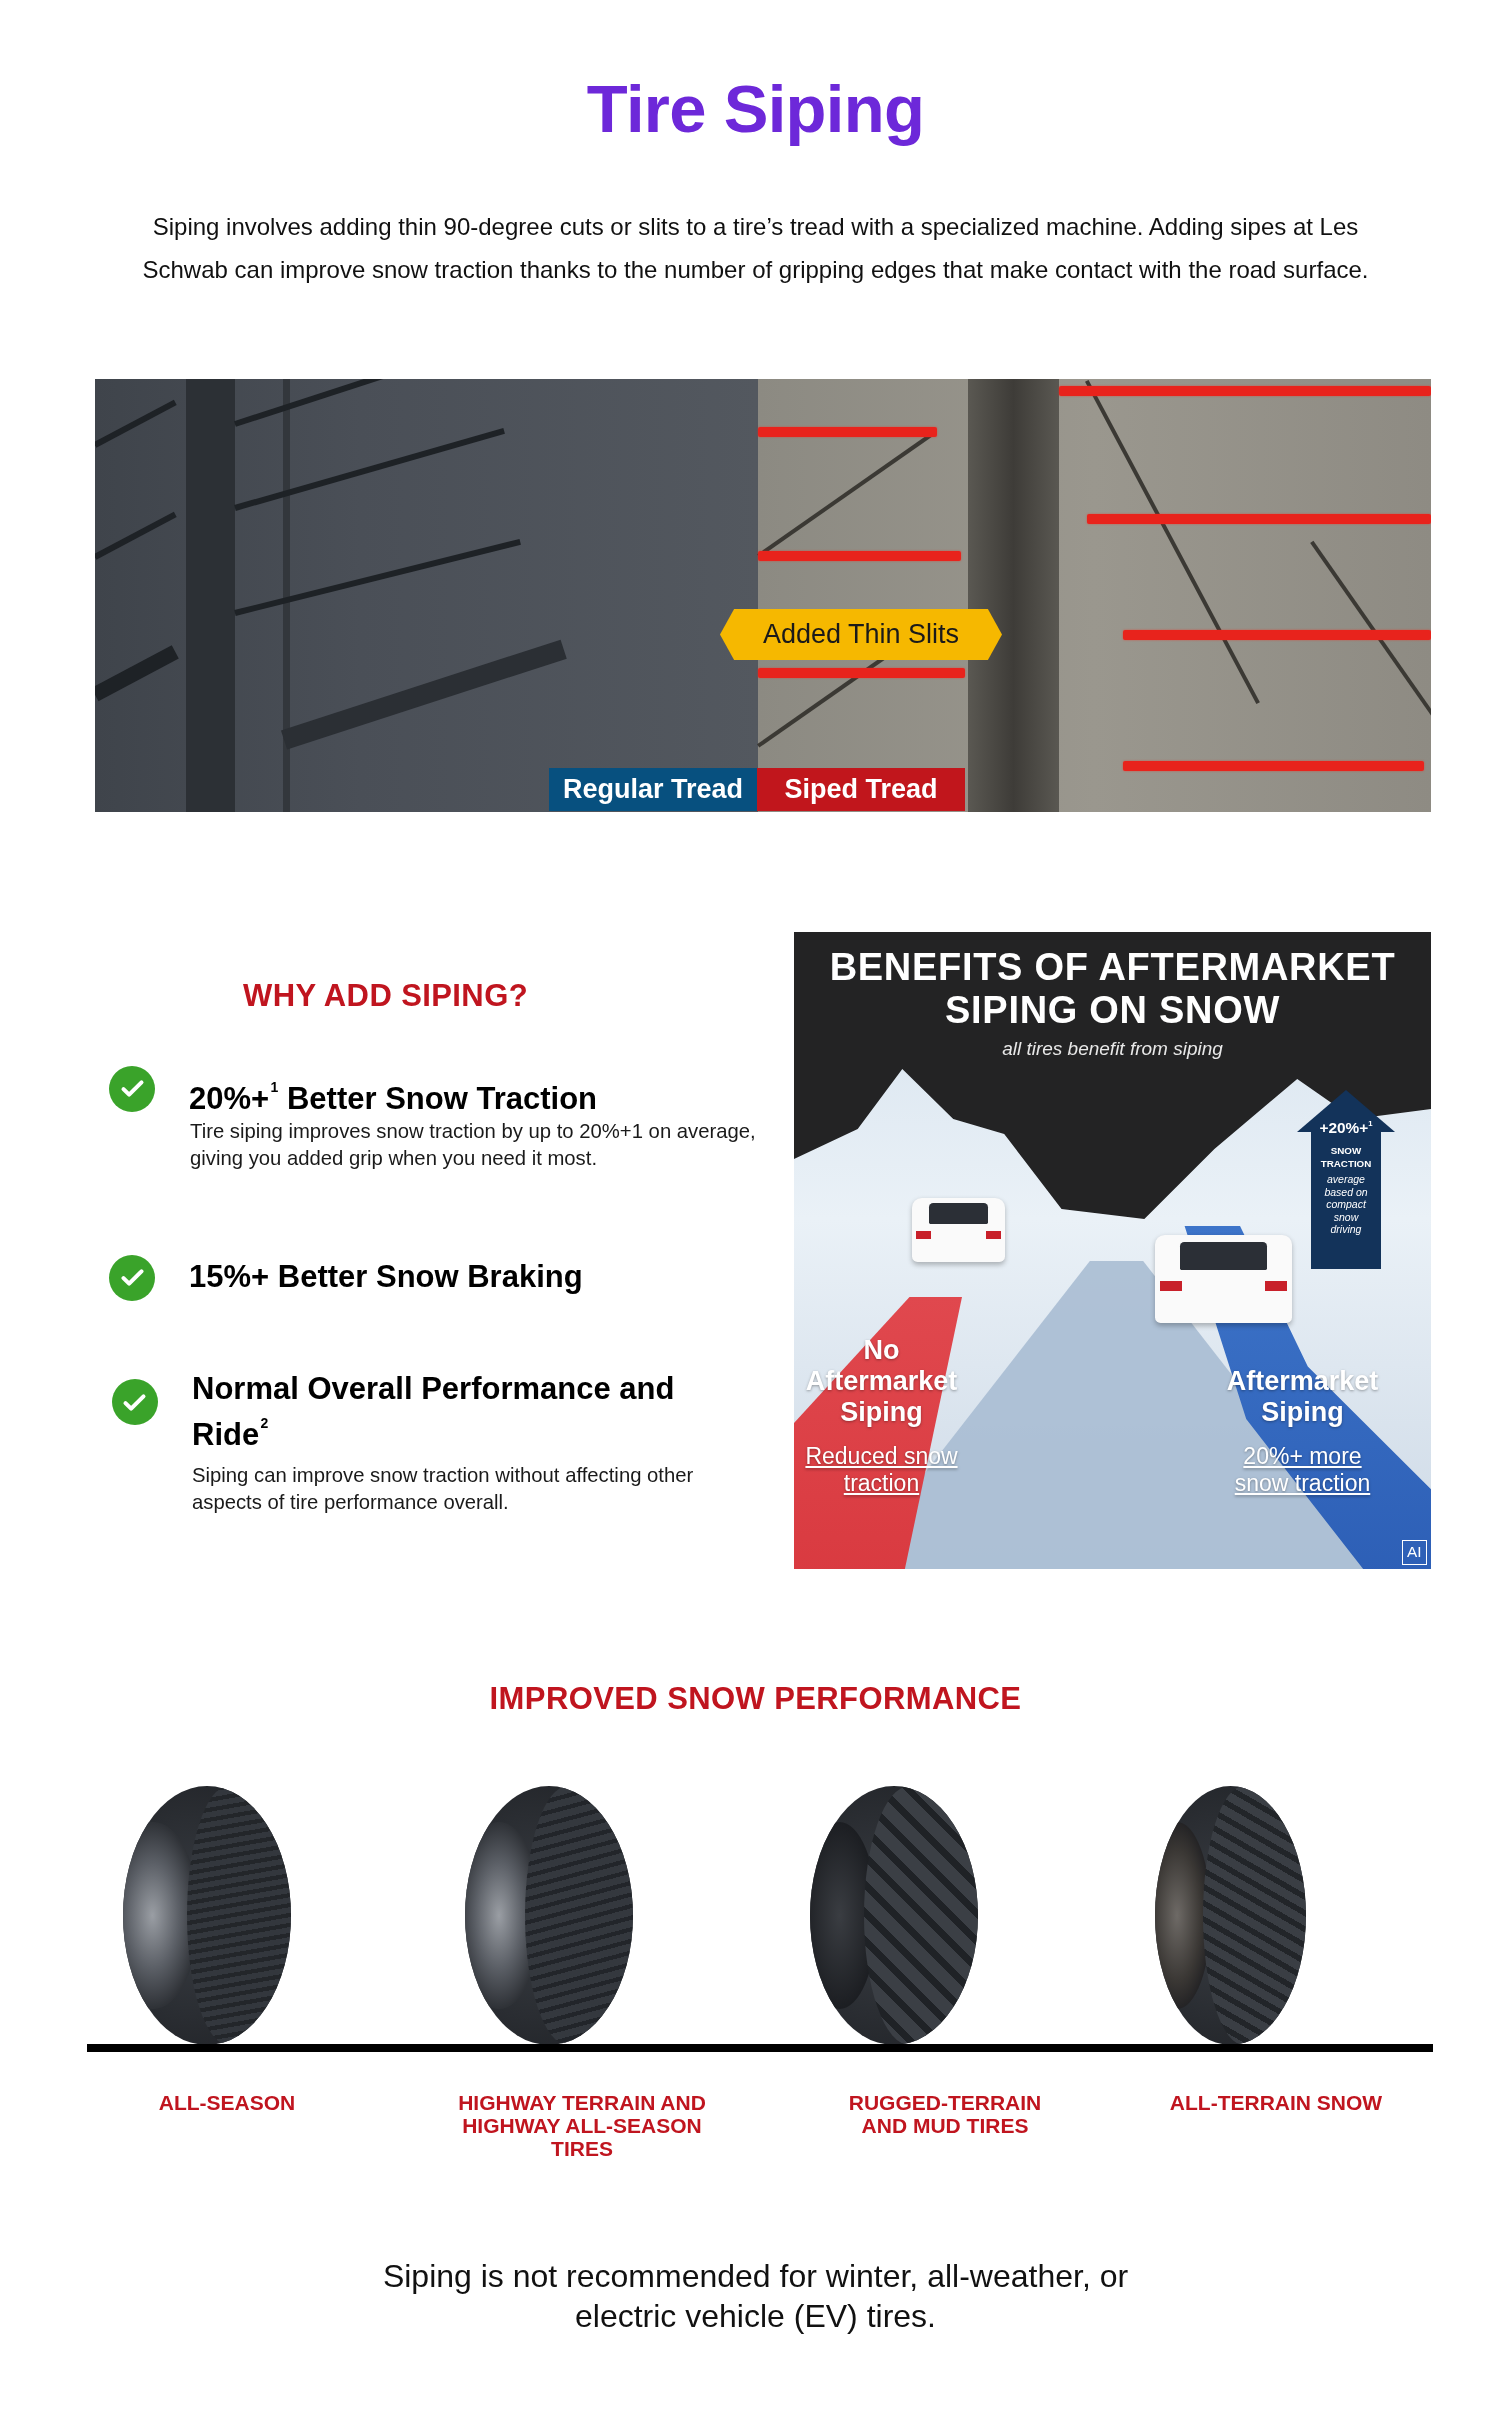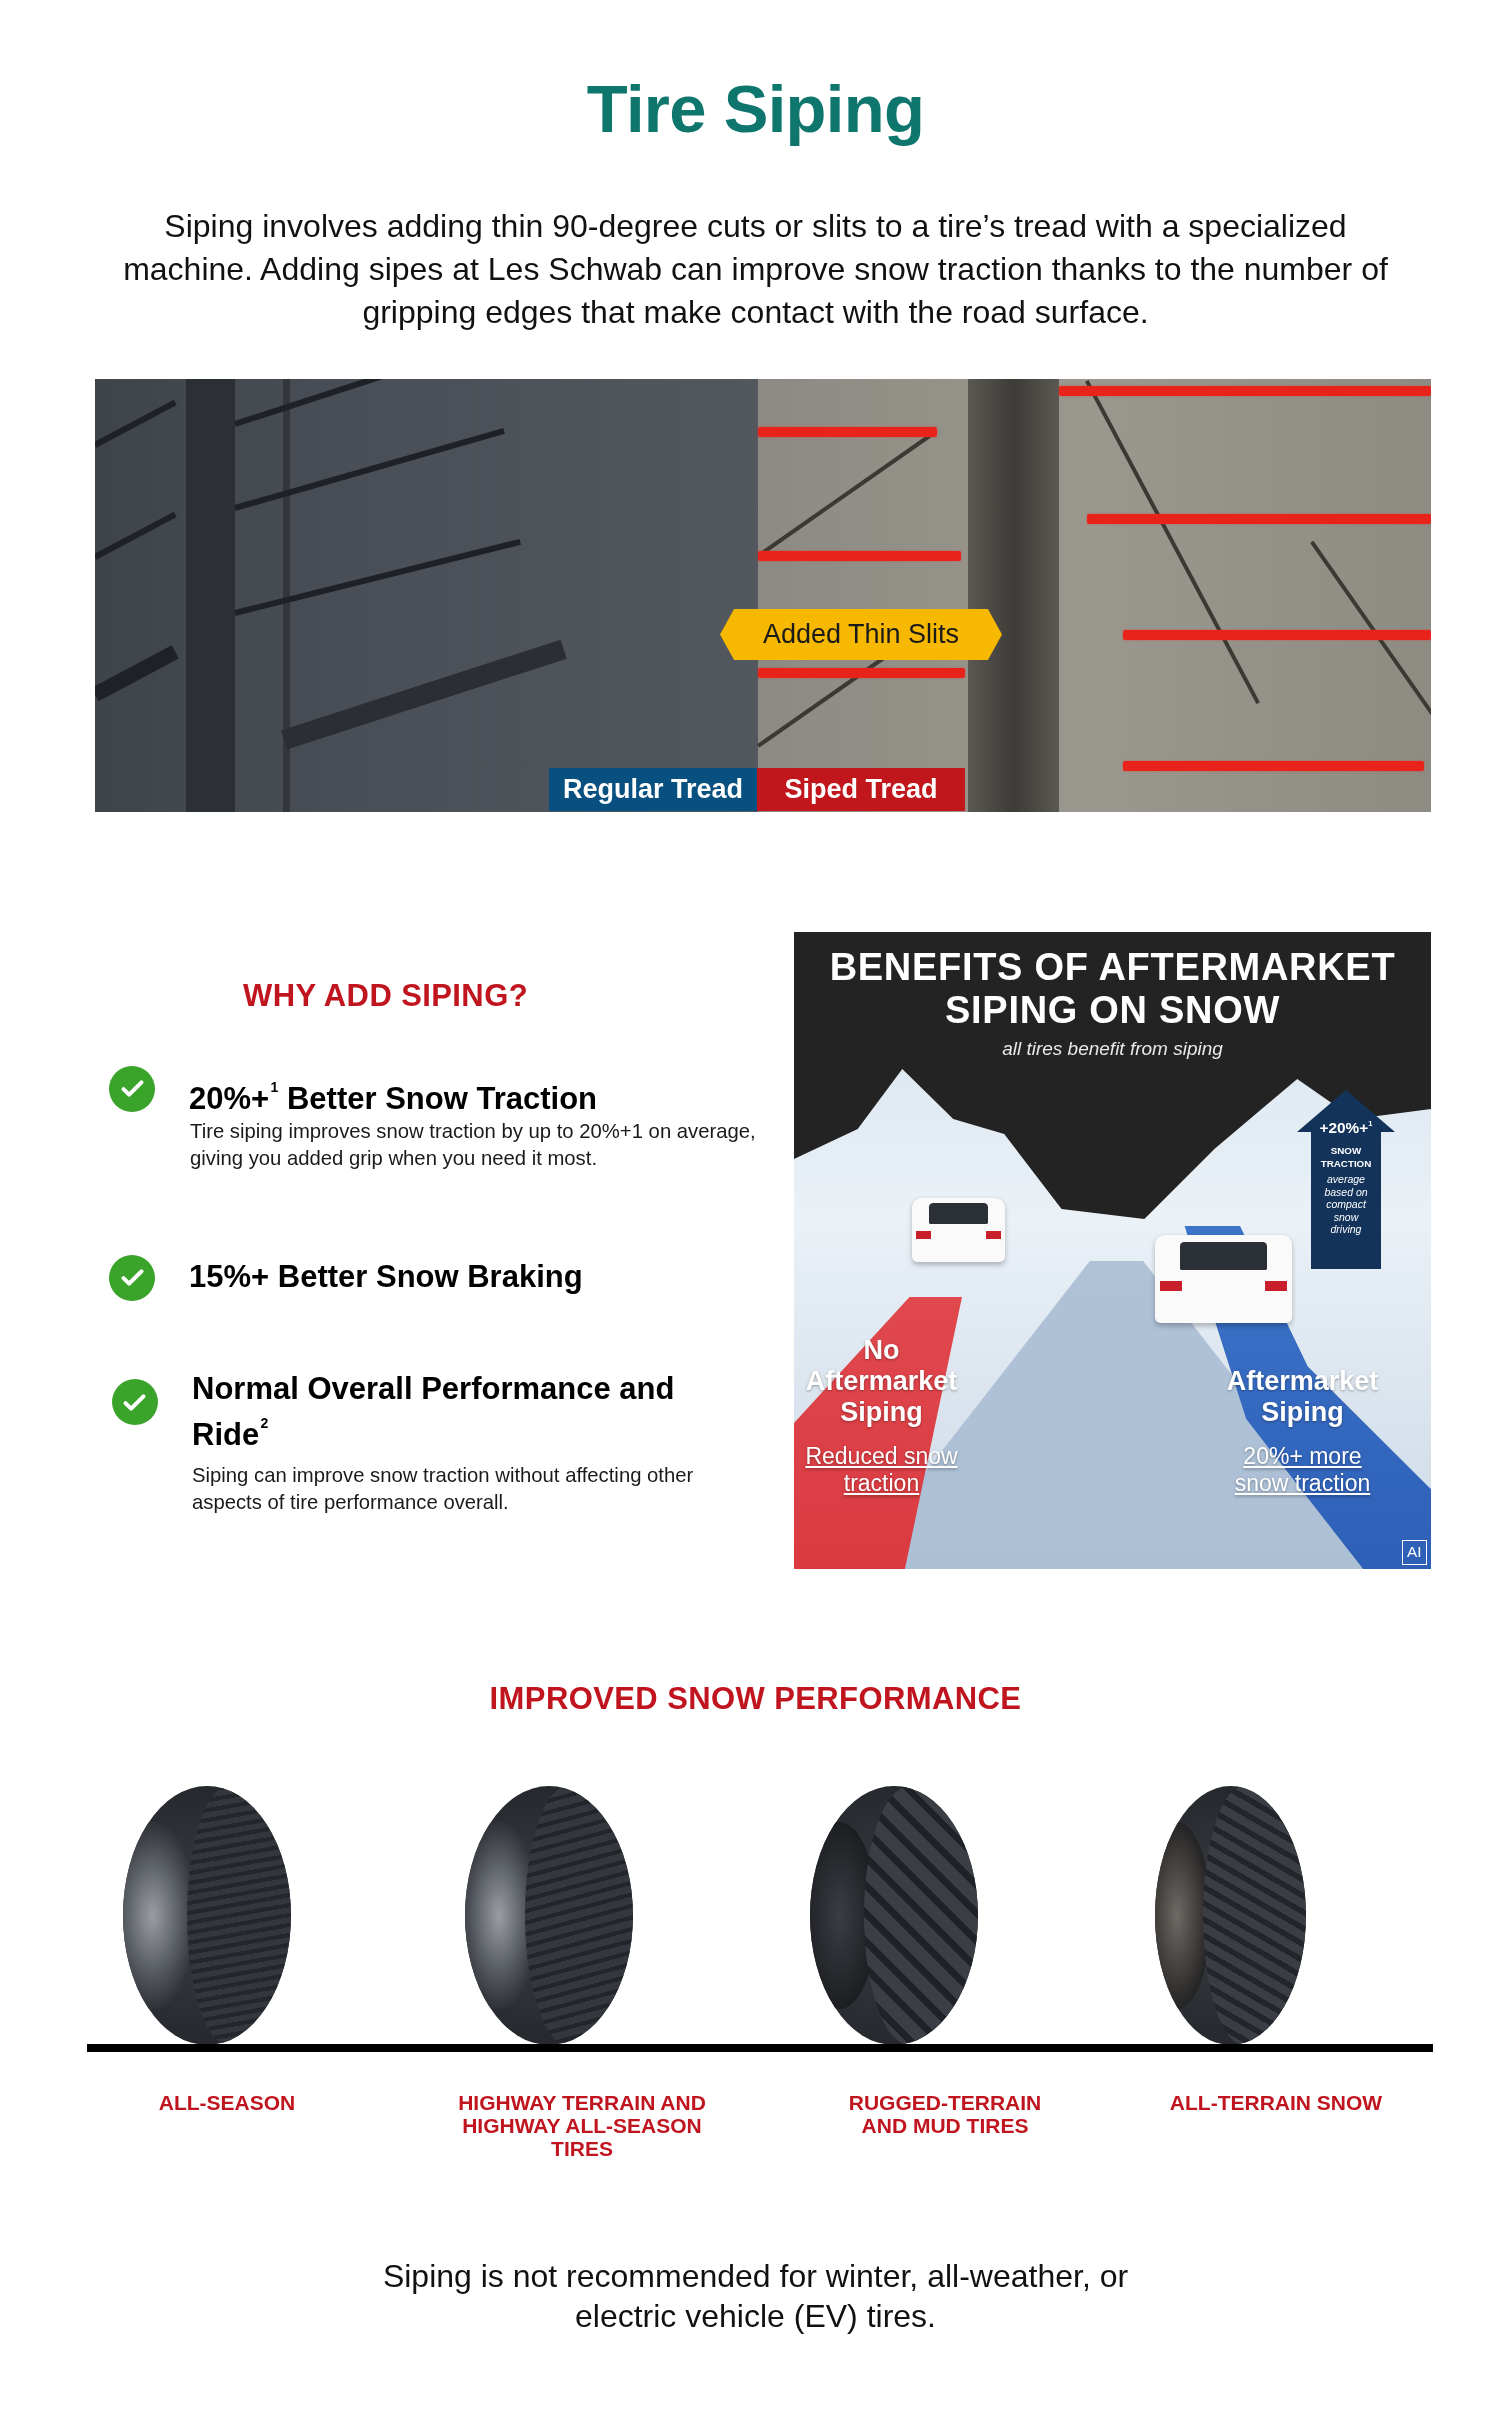--- a/index.html
+++ b/index.html
@@ -1,20 +1,20 @@
 <!DOCTYPE html>
 <html style="font-size:11.2px"><head>
 <meta charset="utf-8">
 <style>
   * { box-sizing: border-box; margin: 0; padding: 0; }
   html, body { width: 1511px; height: 2426px; background: #ffffff; overflow: hidden; }
   body { font-family: "Liberation Sans", "DejaVu Sans", sans-serif; color: #111; position: relative; }
 
-  .title { position: absolute; top: 70px; left: 0; width: 1511px; text-align: center; font-size: 67px; font-weight: 700; letter-spacing: -0.7px; color: #0f766e; }
-  .intro { position: absolute; top: 205px; left: 119px; width: 1273px; text-align: center; font-size: 32px; line-height: 43px; color: #111; }
+  .title { position: absolute; top: 70px; left: 0; width: 1511px; text-align: center; font-size: 67px; font-weight: 700; letter-spacing: -0.7px; color: #6d28d9; }
+  .intro { position: absolute; top: 205px; left: 119px; width: 1273px; text-align: center; font-size: 24px; line-height: 43px; color: #111; }
 
   
   .tread { position: absolute; top: 379px; left: 95px; width: 1336px; height: 433px; overflow: hidden; }
   .tread-left { position: absolute; left: 0; top: 0; width: 663px; height: 433px; background: linear-gradient(90deg,#3f444b 0%,#4a4f57 40%,#53585f 100%); }
   .tread-right { position: absolute; left: 663px; top: 0; width: 673px; height: 433px; background: linear-gradient(90deg,#8c8a82 0%,#9a978e 50%,#8e8b83 100%); }
   .groove-v { position: absolute; top: 0; height: 433px; background: #2c3035; }
   .slash { position: absolute; height: 6.3px; background: #1e2226; transform-origin: left center; }
   .right-groove { position: absolute; top: 0; height: 433px; background: linear-gradient(90deg,#5a5852,#3e3c38,#5a5852); }
   .cut-r { position: absolute; height: 3.5px; background: #3b3934; transform-origin: left center; }
   .red-slit { position: absolute; height: 9.8px; background: #e8231c; border-radius: 2.1px; box-shadow: 0 0 2.1px rgba(255,40,20,.6); }

